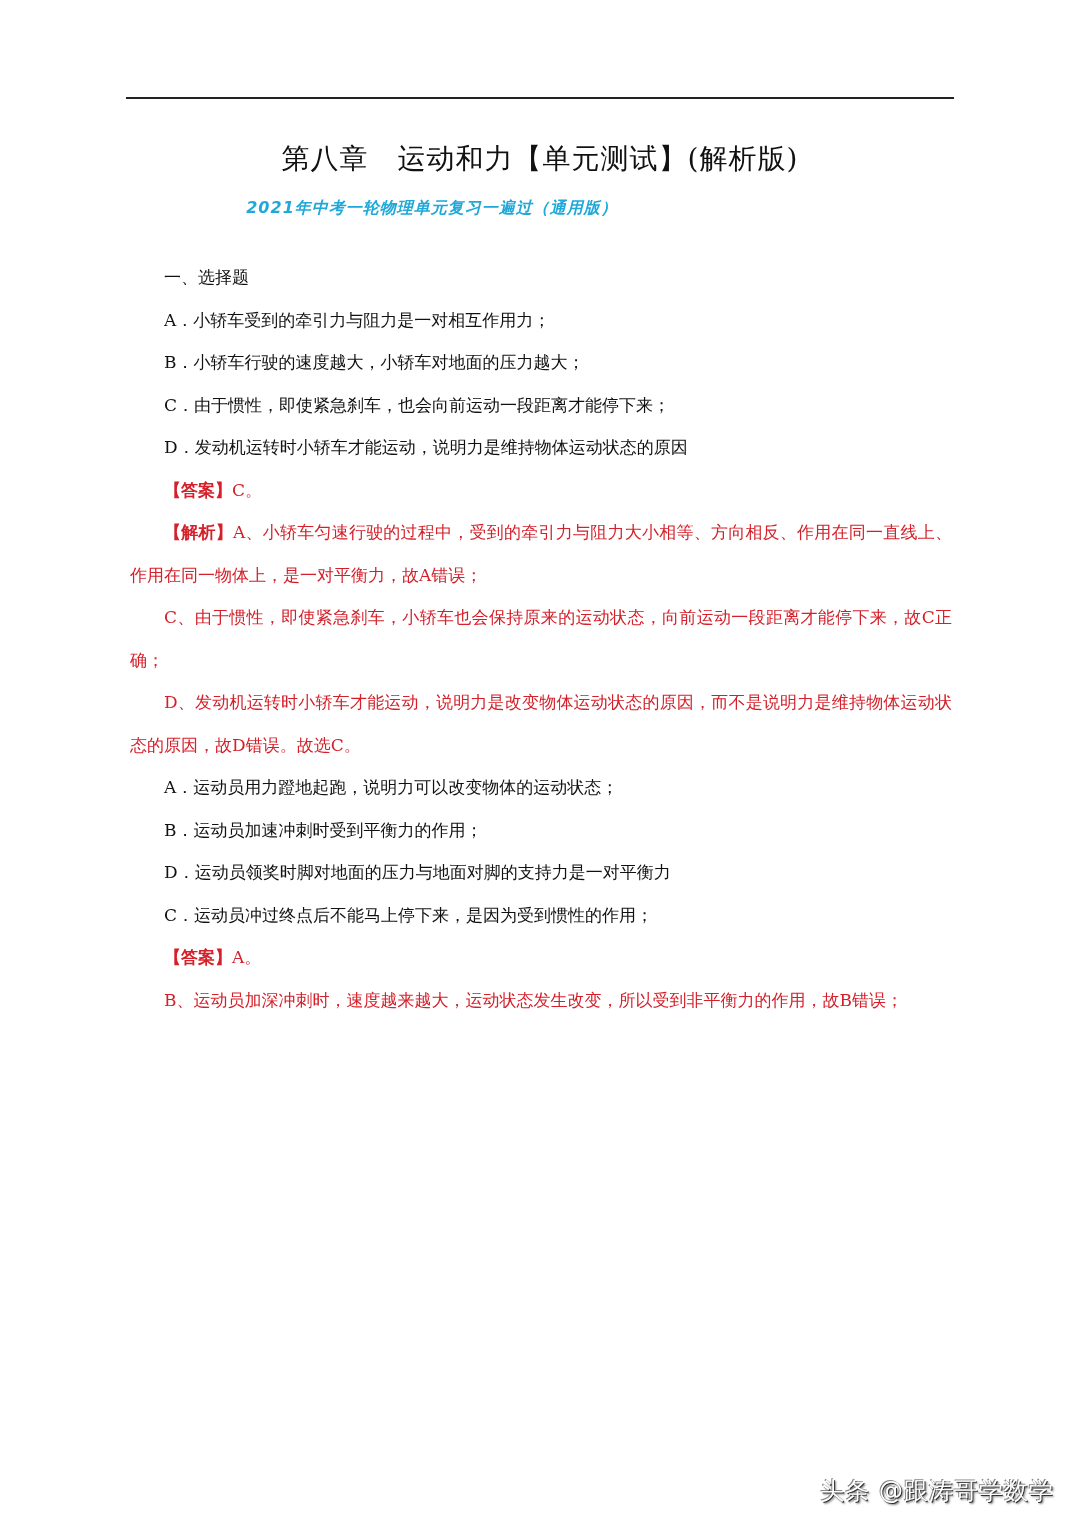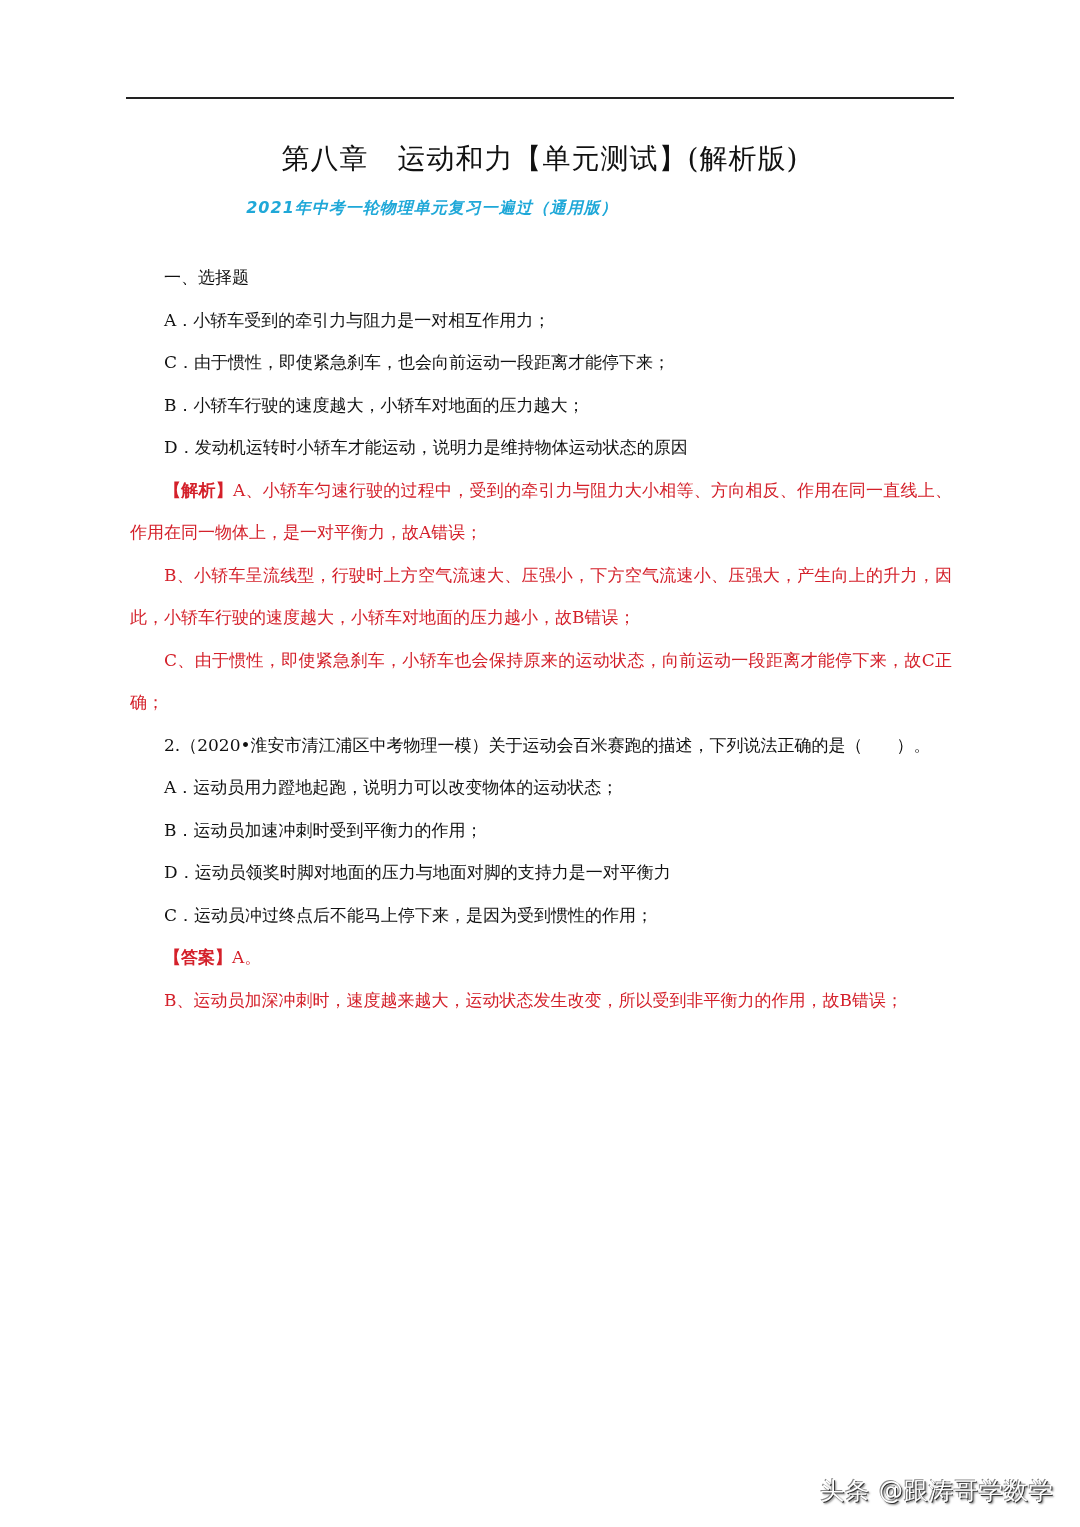--- a/index.html
+++ b/index.html
@@ -45,30 +45,30 @@
 <div class="top-rule"></div>
 
 <div class="title">第八章　运动和力【单元测试】(解析版)</div>
 <div class="subtitle">2021年中考一轮物理单元复习一遍过（通用版）</div>
 
 <div class="content">
   <p class="section-heading">一、选择题</p>
 
   <div>
     <p class="p">A．小轿车受到的牵引力与阻力是一对相互作用力；</p>
+    <p class="p">B．小轿车行驶的速度越大，小轿车对地面的压力越大；</p>
     <p class="p">C．由于惯性，即使紧急刹车，也会向前运动一段距离才能停下来；</p>
-    <p class="p">B．小轿车行驶的速度越大，小轿车对地面的压力越大；</p>
     <p class="p">D．发动机运转时小轿车才能运动，说明力是维持物体运动状态的原因</p>
+    <p class="p red"><span class="tag-bracket">【答案】</span><span>C。</span></p>
     <p class="p red"><span class="tag-bracket">【解析】</span><span>A、小轿车匀速行驶的过程中，受到的牵引力与阻力大小相等、方向相反、作用在同一直线上、作用在同一物体上，是一对平衡力，故A错误；</span></p>
-    <p class="p red">B、小轿车呈流线型，行驶时上方空气流速大、压强小，下方空气流速小、压强大，产生向上的升力，因此，小轿车行驶的速度越大，小轿车对地面的压力越小，故B错误；</p>
     <p class="p red">C、由于惯性，即使紧急刹车，小轿车也会保持原来的运动状态，向前运动一段距离才能停下来，故C正确；</p>
+    <p class="p red">D、发动机运转时小轿车才能运动，说明力是改变物体运动状态的原因，而不是说明力是维持物体运动状态的原因，故D错误。故选C。</p>
   </div>
 
   <div>
-    <p class="p">2.（2020•淮安市清江浦区中考物理一模）关于运动会百米赛跑的描述，下列说法正确的是（　　）。</p>
     <p class="p">A．运动员用力蹬地起跑，说明力可以改变物体的运动状态；</p>
     <p class="p">B．运动员加速冲刺时受到平衡力的作用；</p>
     <p class="p">D．运动员领奖时脚对地面的压力与地面对脚的支持力是一对平衡力</p>
     <p class="p">C．运动员冲过终点后不能马上停下来，是因为受到惯性的作用；</p>
     <p class="p red"><span class="tag-bracket">【答案】</span><span>A。</span></p>
     <p class="p red">B、运动员加深冲刺时，速度越来越大，运动状态发生改变，所以受到非平衡力的作用，故B错误；</p>
   </div>
 </div>
 
 <div class="watermark">头条 @跟涛哥学数学</div>

